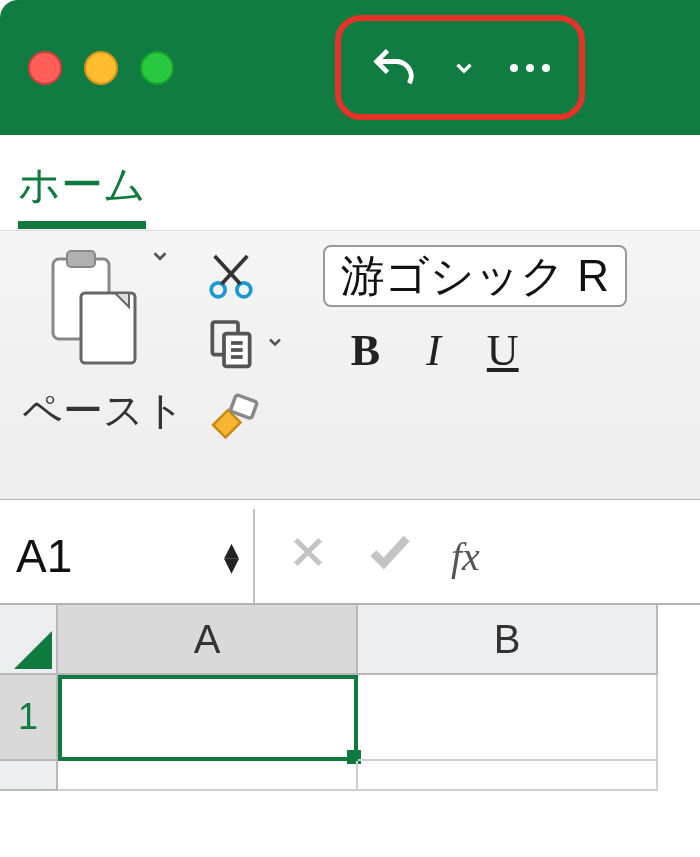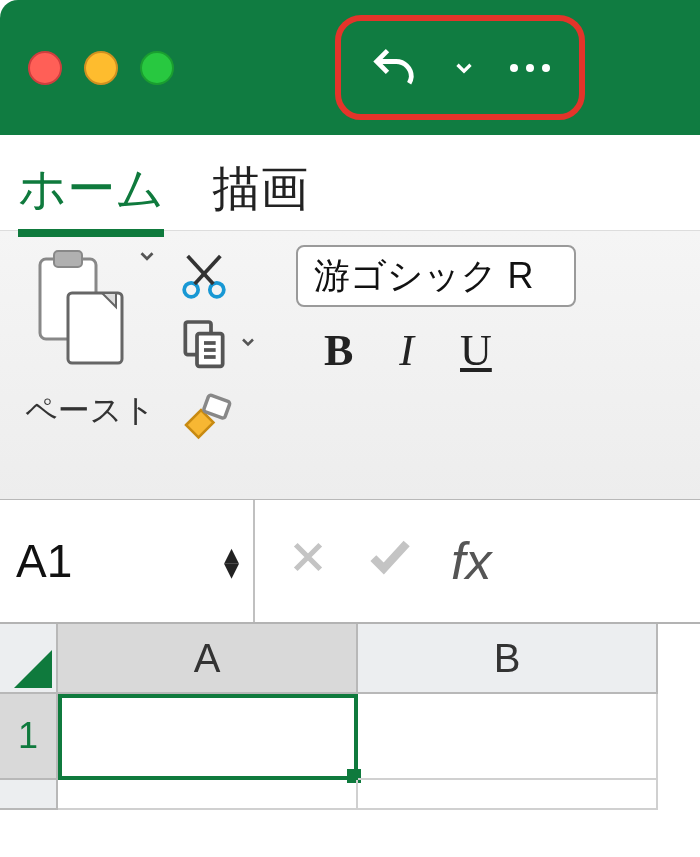--- a/index.html
+++ b/index.html
@@ -9,43 +9,43 @@
     .traffic-lights { display: flex; gap: 22px; }
     .traffic-light { width: 34px; height: 34px; border-radius: 50%; }
     .tl-close { background: #ff5f57; border: 2px solid #d03e3e; }
     .tl-min { background: #febc2e; border: 2px solid #d09020; }
     .tl-max { background: #28c840; border: 2px solid #1a9e30; }
 
     .qat-highlight { position: absolute; left: 335px; top: 15px; width: 250px; height: 105px; border: 6px solid #e4342a; border-radius: 26px; display: flex; align-items: center; justify-content: space-around; padding: 0 12px; }
     .qat-item { color: #fff; display: flex; align-items: center; justify-content: center; }
 
     .tabbar { height: 95px; display: flex; align-items: flex-start; gap: 48px; padding: 22px 18px 0 18px; background: #fff; }
-    .tab { font-size: 48px; font-weight: 500; color: #222; white-space: nowrap; padding-bottom: 8px; }
+    .tab { font-size: 42px; font-weight: 500; color: #222; white-space: nowrap; padding-bottom: 8px; }
     .tab.active { color: #0f7a3d; border-bottom: 8px solid #0f7a3d; }
 
     .ribbon { height: 270px; background: linear-gradient(#f5f5f5, #ededed); border-top: 1px solid #ddd; border-bottom: 1px solid #b8b8b8; display: flex; padding: 14px 0 0 22px; gap: 18px; }
     .rgroup { display: flex; flex-direction: column; align-items: center; }
     .clipboard-stack { display: flex; align-items: flex-start; gap: 4px; }
-    .paste-caption { font-size: 32px; color: #333; margin-top: 10px; }
+    .paste-caption { font-size: 40px; color: #333; margin-top: 4px; }
     .small-tools { display: flex; flex-direction: column; gap: 10px; align-items: flex-start; padding-top: 4px; }
     .small-tool { display: flex; align-items: center; gap: 6px; }
     .dd-caret { font-size: 22px; color: #555; }
 
     .font-area { display: flex; flex-direction: column; gap: 18px; padding-left: 20px; }
-    .font-box { border: 2px solid #9a9a9a; border-radius: 8px; background: #fff; height: 62px; display: flex; align-items: center; padding: 0 16px; font-size: 36px; color: #111; min-width: 280px; }
+    .font-box { border: 2px solid #9a9a9a; border-radius: 8px; background: #fff; height: 62px; display: flex; align-items: center; padding: 0 16px; font-size: 44px; color: #111; min-width: 280px; }
     .biu { display: flex; gap: 46px; padding-left: 28px; font-size: 44px; color: #222; }
     .biu .b { font-weight: 700; font-family: Georgia, serif; }
     .biu .i { font-style: italic; font-family: Georgia, serif; }
     .biu .u { text-decoration: underline; font-family: Georgia, serif; }
 
-    .formula-bar { height: 124px; border-bottom: 2px solid #b3b3b3; display: flex; align-items: center; }
+    .formula-bar { height: 96px; border-bottom: 2px solid #b3b3b3; display: flex; align-items: center; margin-top: 9px; }
     .name-box { width: 255px; height: 100%; border-right: 2px solid #c0c0c0; display: flex; align-items: center; justify-content: space-between; padding: 0 14px 0 16px; font-size: 46px; color: #111; }
     .stepper { display: flex; flex-direction: column; line-height: 0.5; color: #222; font-size: 30px; }
     .fb-icons { display: flex; align-items: center; gap: 36px; padding-left: 32px; color: #bdbdbd; font-size: 48px; }
-    .fx { font-family: Liberation Sans, sans-serif; font-style: italic; color: #555; font-size: 52px; }
+    .fx { font-family: Liberation Serif, serif; font-style: italic; color: #555; font-size: 40px; }
 
     .grid { display: flex; flex-direction: column; }
     .col-headers { display: flex; height: 70px; }
     .corner { width: 58px; border-right: 2px solid #b8b8b8; border-bottom: 2px solid #b8b8b8; background: #eceef0; position: relative; }
     .corner::after { content: ""; position: absolute; right: 4px; bottom: 4px; width: 0; height: 0; border-left: 38px solid transparent; border-bottom: 38px solid #0f7a3d; }
     .ch { flex: 0 0 300px; border-right: 2px solid #b8b8b8; border-bottom: 2px solid #b8b8b8; background: #eceef0; display: flex; align-items: center; justify-content: center; font-size: 40px; color: #333; }
     .ch.active { background: #d9d9d9; }
 
     .row { display: flex; height: 86px; }
     .rh { width: 58px; background: #d9d9d9; border-right: 2px solid #b8b8b8; border-bottom: 2px solid #b8b8b8; display: flex; align-items: center; justify-content: center; font-size: 36px; color: #0f7a3d; }
@@ -81,21 +81,20 @@
           <circle cx="6" cy="7" r="4" fill="#fff"></circle>
           <circle cx="22" cy="7" r="4" fill="#fff"></circle>
           <circle cx="38" cy="7" r="4" fill="#fff"></circle>
         </svg>
     </div>
   </div>
 </div>
 
 <div class="tabbar">
   <div class="tab active">ホーム</div>
-  <div class="tab">描画</div>
 </div>
 
 <div class="ribbon">
   <div class="rgroup">
     <div class="clipboard-stack">
       <div>
         <svg width="110" height="130" viewBox="0 0 110 130">
           <rect x="18" y="14" width="56" height="80" rx="6" fill="#fff" stroke="#888" stroke-width="3"></rect>
           <rect x="32" y="6" width="28" height="16" rx="4" fill="#b0b0b0" stroke="#888" stroke-width="2"></rect>
           <rect x="46" y="48" width="54" height="70" rx="4" fill="#fff" stroke="#666" stroke-width="3"></rect>

